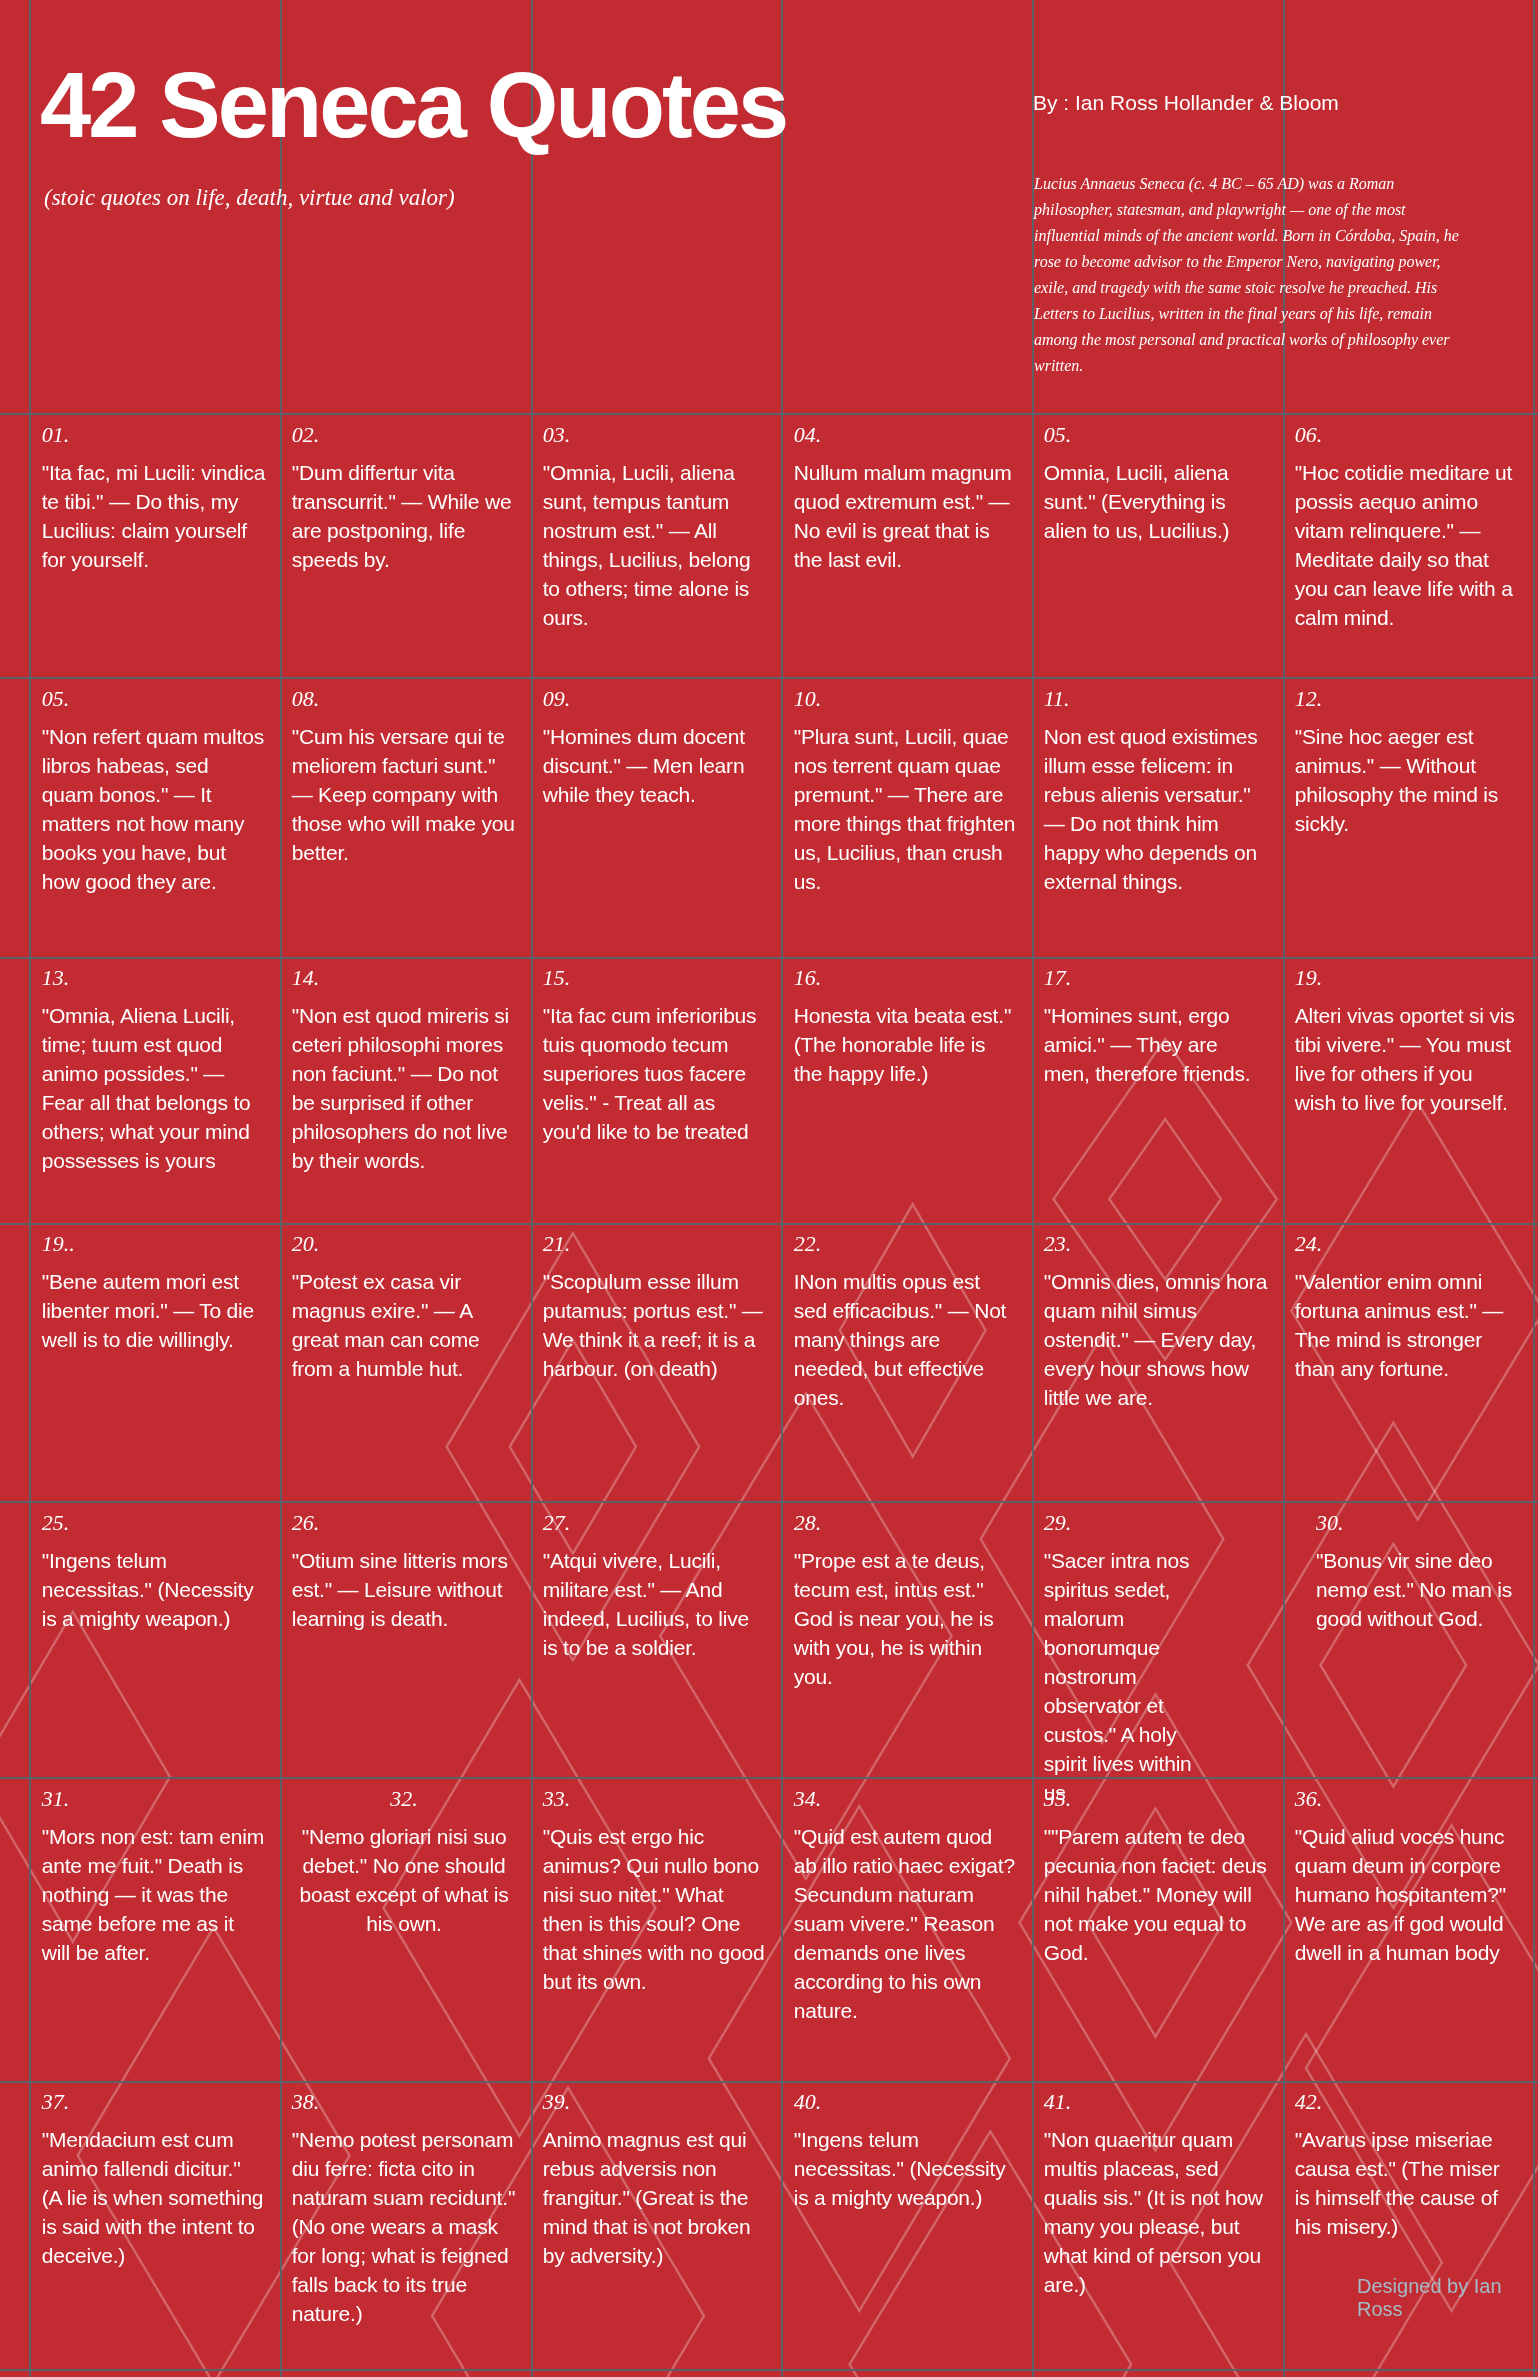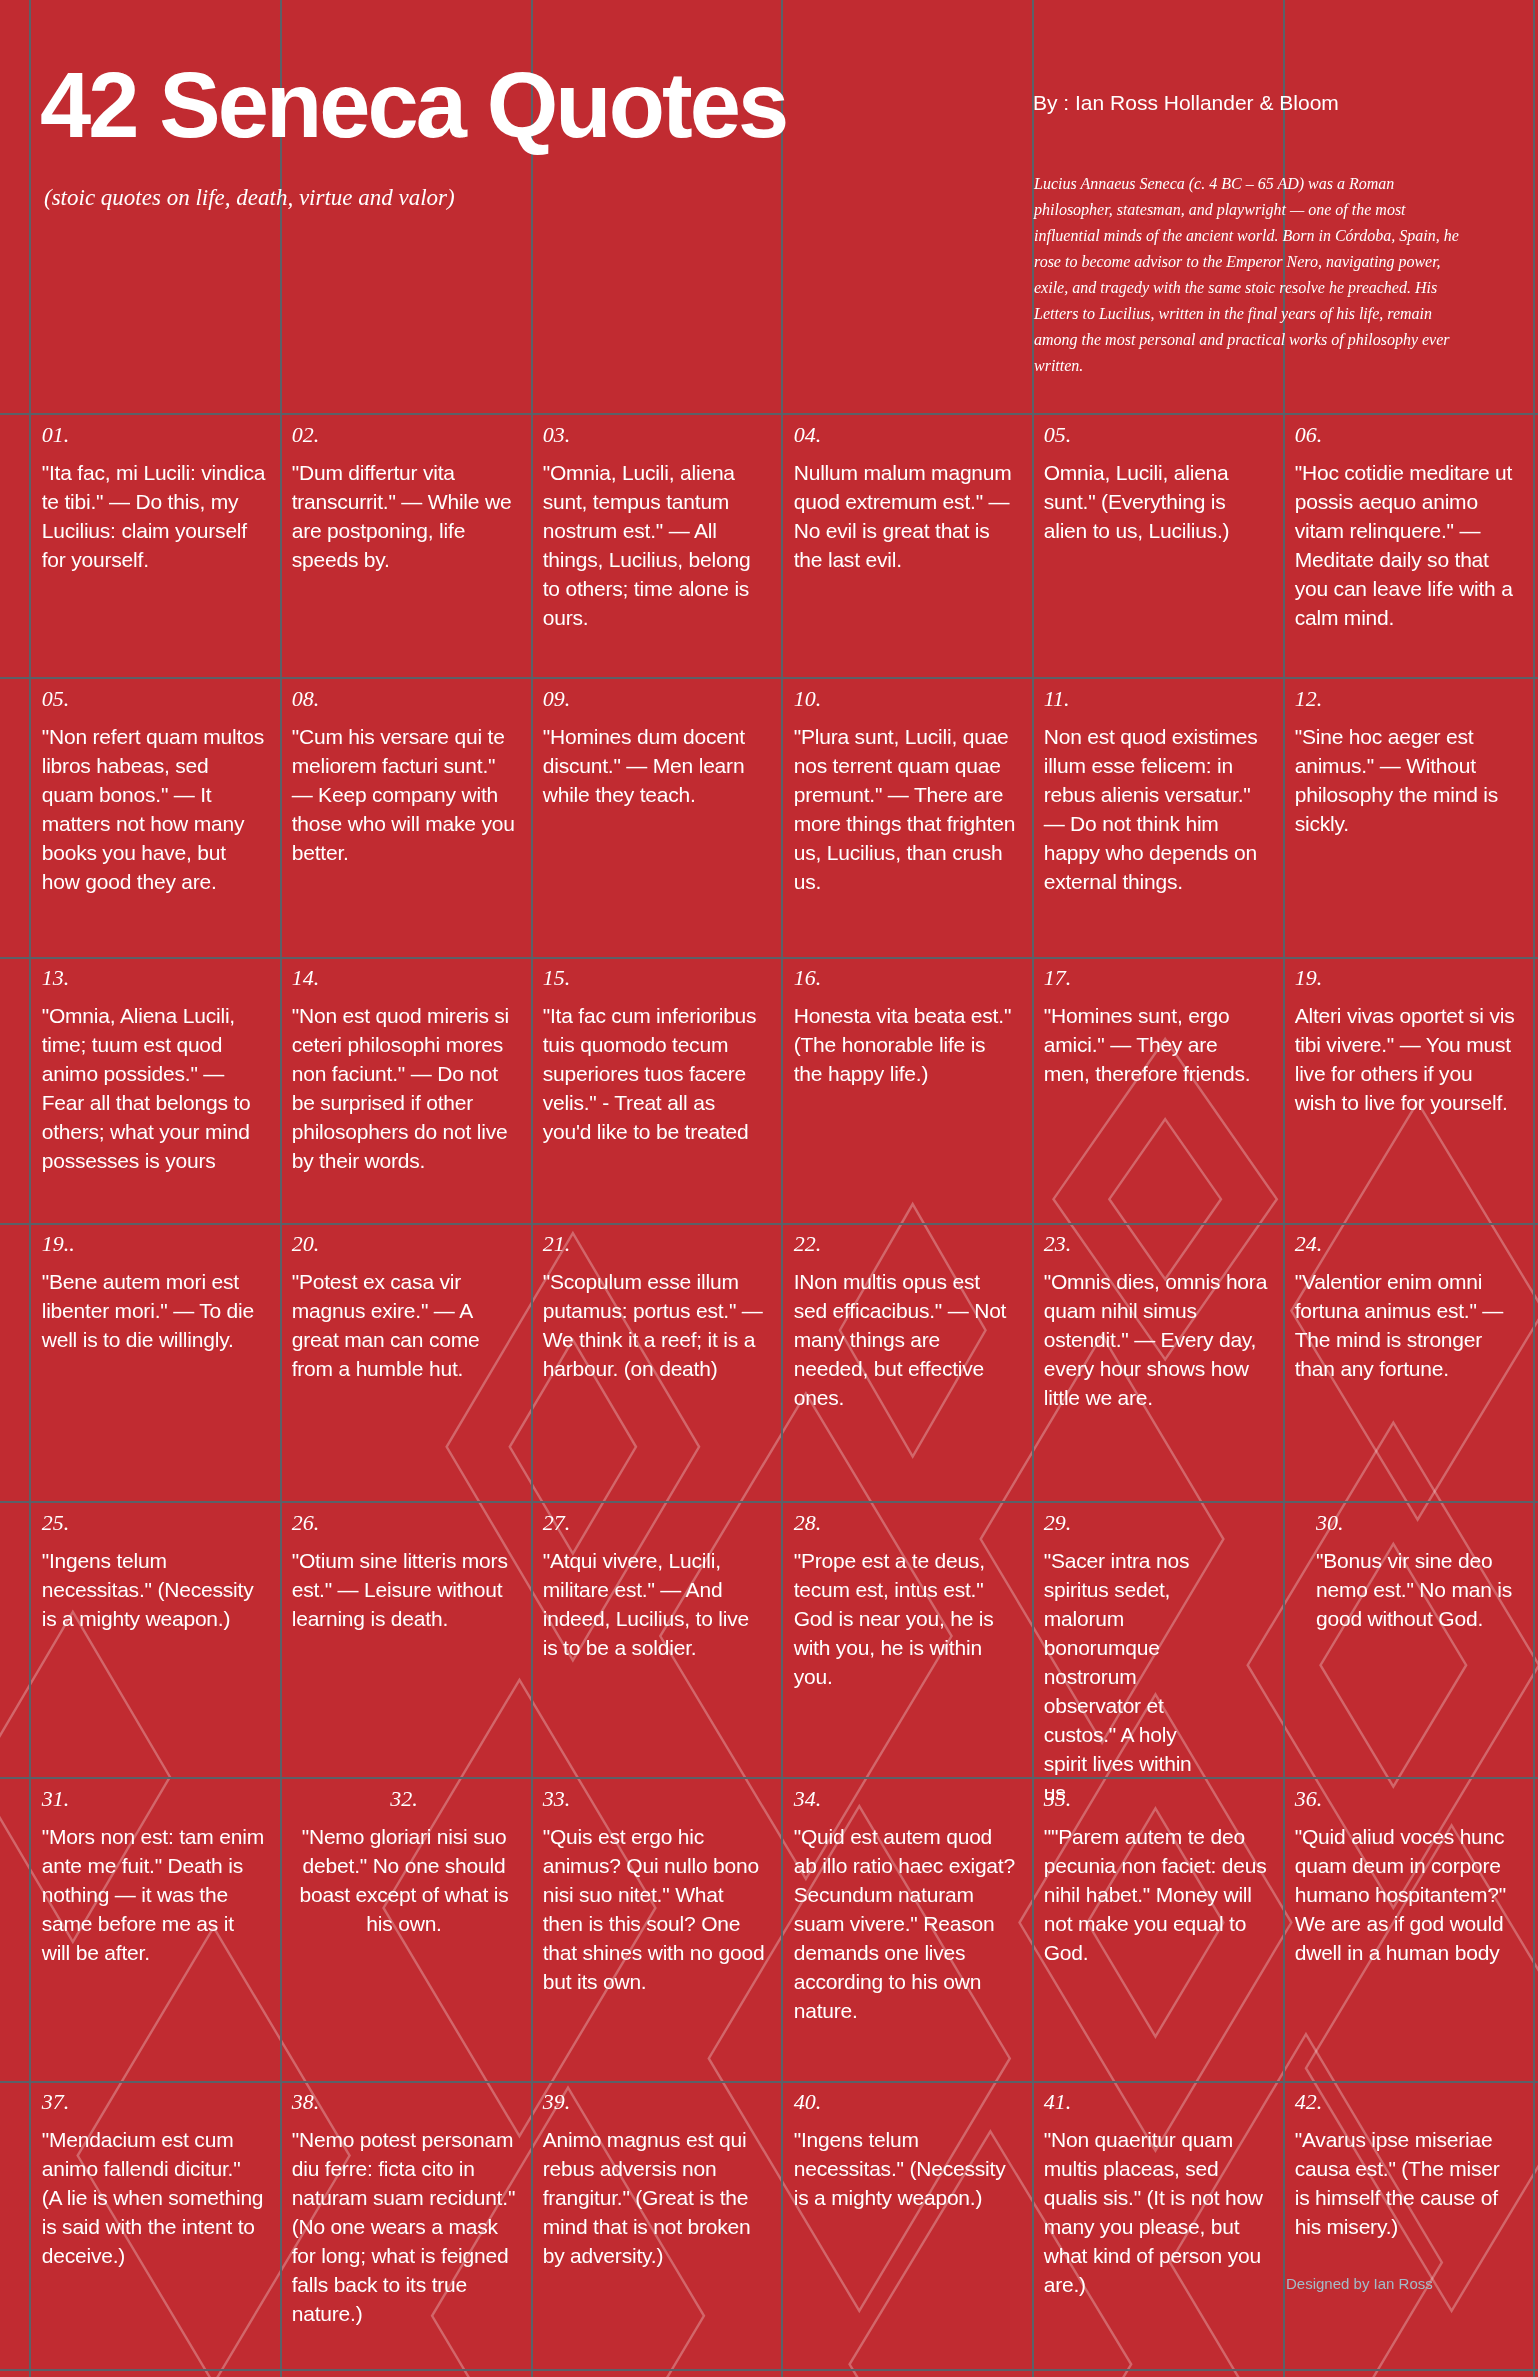--- a/index.html
+++ b/index.html
@@ -15,21 +15,21 @@
   #decor{position:absolute;left:0;top:0;z-index:0;}
   .vline{position:absolute;top:0;width:1.5px;height:2377px;background:var(--line);z-index:1;}
   .hline{position:absolute;left:0;width:1538px;height:1.5px;background:var(--line);z-index:1;}
   .page-title{position:absolute;left:40px;top:57px;margin:0;font-size:92px;font-weight:700;letter-spacing:-2.9px;line-height:1.05;z-index:2;}
   .page-subtitle{position:absolute;left:44px;top:185px;font-family:"Liberation Serif",serif;font-style:italic;font-size:23px;z-index:2;}
   .byline{position:absolute;left:1033px;top:91px;font-size:21px;z-index:2;}
   .intro{position:absolute;left:1034px;top:171px;width:439px;margin:0;font-family:"Liberation Serif",serif;font-style:italic;font-size:16px;line-height:26px;z-index:2;}
   .cell{position:absolute;padding:6.8px 14.6px 0 10.7px;z-index:2;}
   .num{font-family:"Liberation Serif",serif;font-style:italic;font-size:22px;line-height:1.15;}
   .quote{margin:10.7px 0 0 0;font-size:21px;line-height:29px;letter-spacing:-0.2px;}
-  .credit{position:absolute;left:1286px;top:2275px;font-size:15px;color:var(--credit);z-index:2;}
+  .credit{position:absolute;left:1357px;top:2275px;font-size:20px;color:var(--credit);z-index:2;}
 </style>
 </head>
 <body>
 
 <div class="poster">
   <svg id="decor" width="1538" height="2377" viewBox="0 0 3168 4896">
       <polygon points="1880,2480 2030,2740 1880,3000 1730,2740" fill="none" stroke="rgba(255,255,255,0.28)" stroke-width="5"></polygon>
       <polygon points="2400,2140 2630,2470 2400,2800 2170,2470" fill="none" stroke="rgba(255,255,255,0.28)" stroke-width="5"></polygon>
       <polygon points="2400,2305 2515,2470 2400,2635 2285,2470" fill="none" stroke="rgba(255,255,255,0.28)" stroke-width="5"></polygon>
       <polygon points="2920,2270 3180,2700 2920,3130 2660,2700" fill="none" stroke="rgba(255,255,255,0.28)" stroke-width="5"></polygon>

